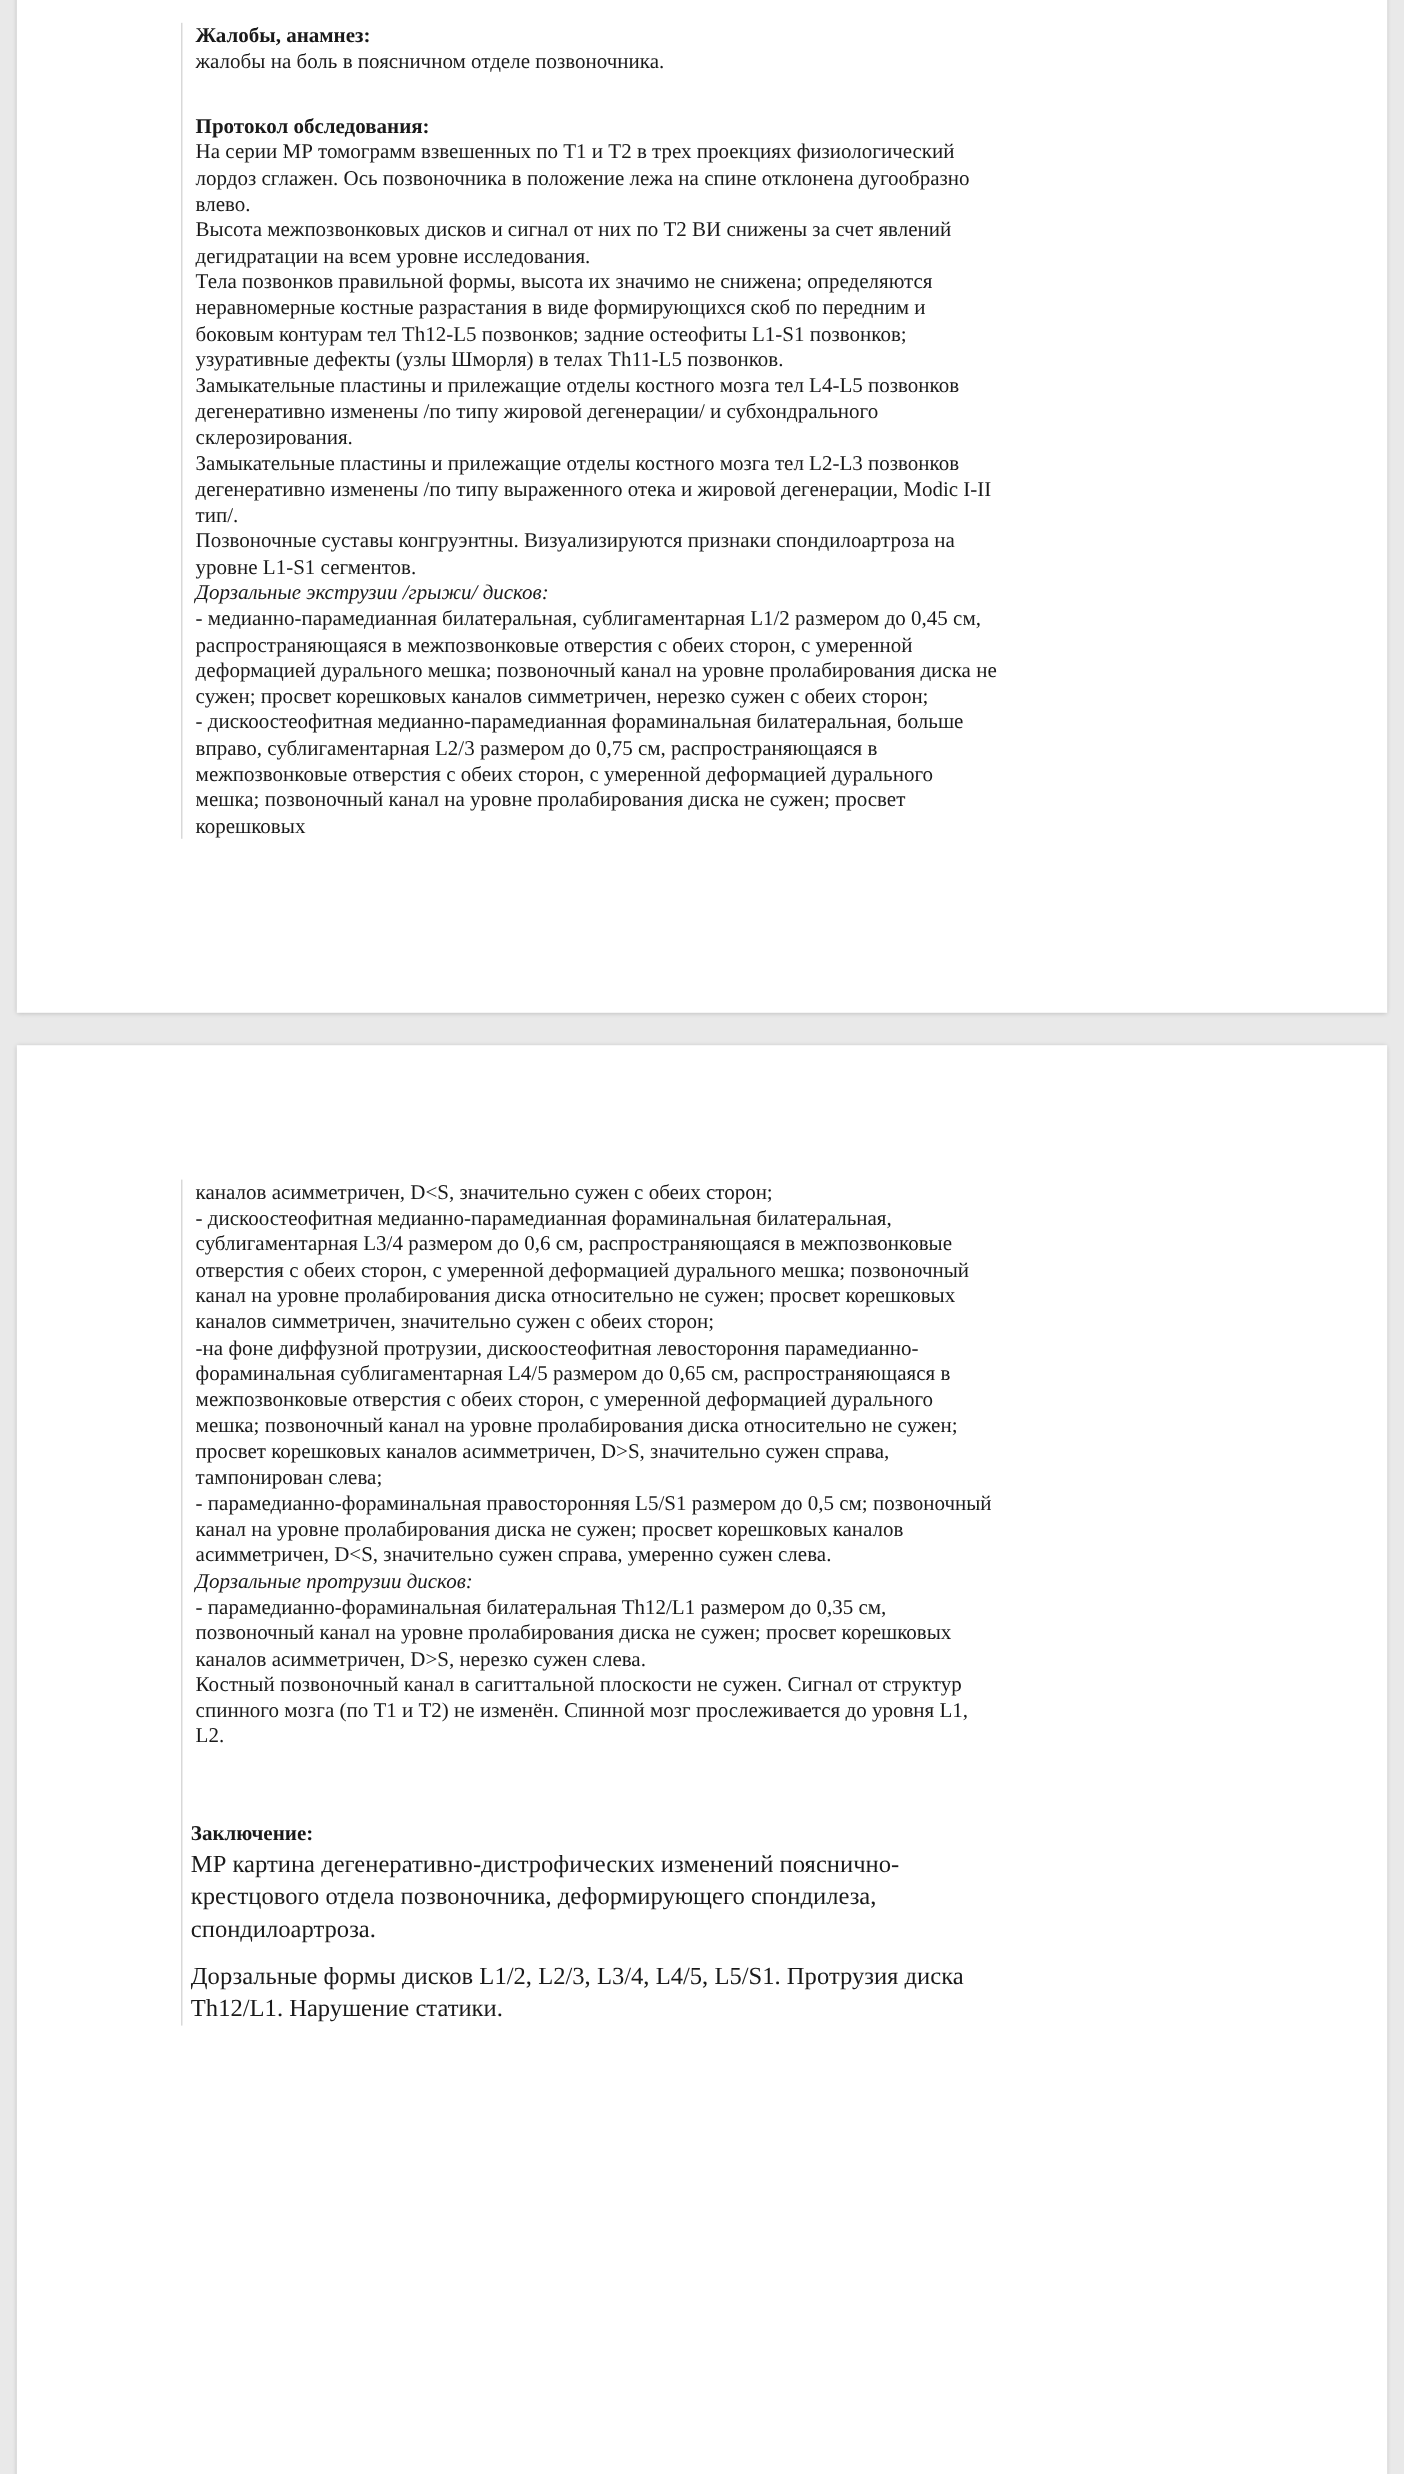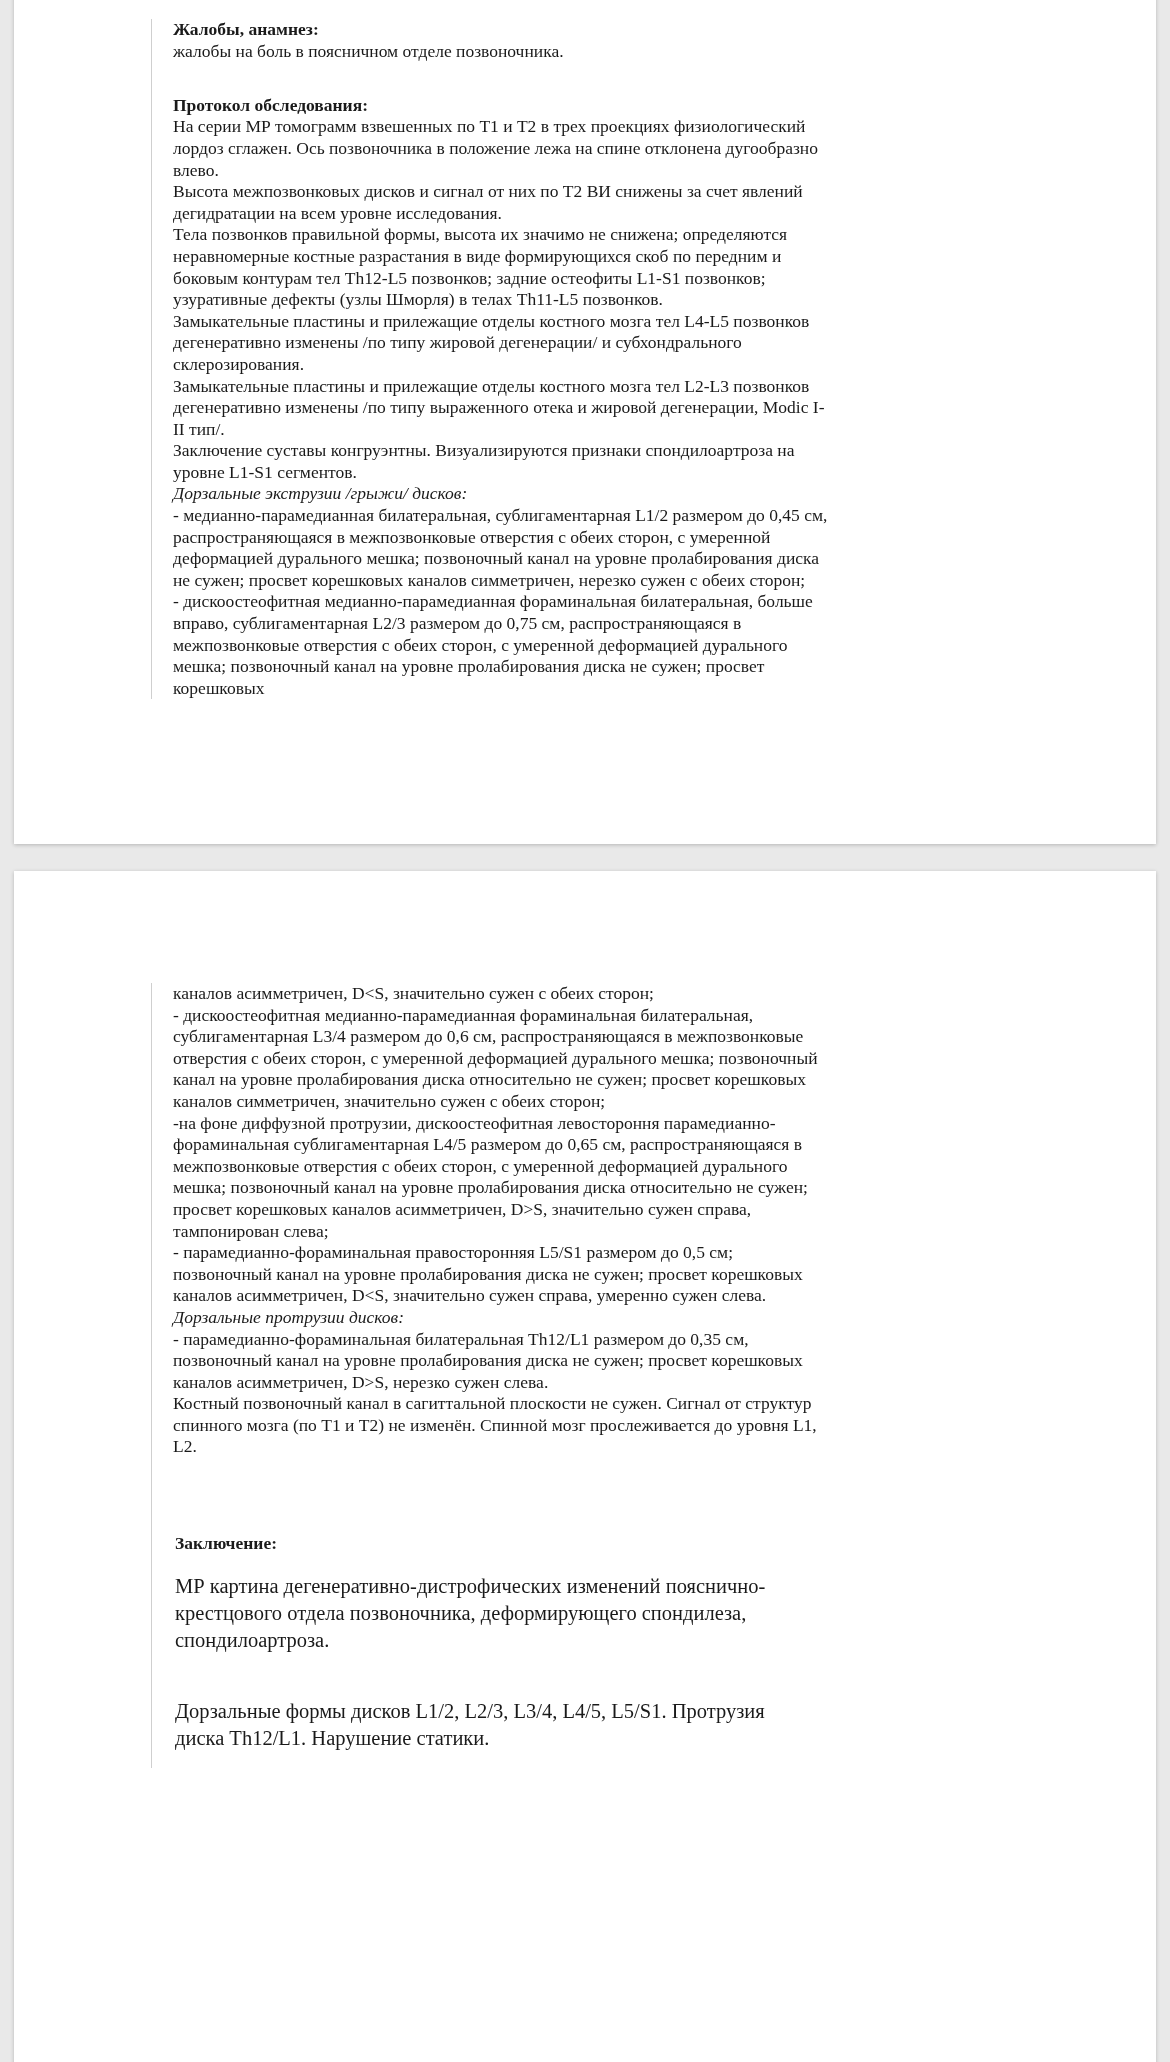--- a/index.html
+++ b/index.html
@@ -42,29 +42,29 @@
   .col-rule {
     position: absolute;
     top: 0;
     bottom: 0;
     left: 0;
     width: 1px;
     background: #cfcfcf;
   }
 
   
-  .blk { font-size: 17.5px; line-height: 21.6px; padding-left: 22px; }
+  .blk { font-size: 17.5px; line-height: 21.6px; padding-left: 12px; }
   .blk p { margin: 0; }
   .h { font-weight: bold; }
   .hi { font-weight: normal; font-style: italic; }
   .spacer { height: 21.6px; }
   .spacer-sm { height: 11px; }
 
   .concl { font-size: 20.5px; line-height: 27px; padding-left: 8px; }
-  .concl p { margin: 16px; }
+  .concl p { margin: 0; }
   .concl .h { font-size: 17.5px; }
   .concl .gap { height: 12px; }
 </style>
 </head>
 <body>
 
 <div class="viewer">
 
   <div class="page" id="page-1">
 
@@ -74,21 +74,21 @@
         <p class="h">Жалобы, анамнез:</p>
         <p>жалобы на боль в поясничном отделе позвоночника.</p>
         <div class="spacer"></div>
         <div class="spacer-sm"></div>
         <p class="h">Протокол обследования:</p>
         <p>На серии МР томограмм взвешенных по Т1 и Т2 в трех проекциях физиологический лордоз сглажен. Ось позвоночника в положение лежа на спине отклонена дугообразно влево.</p>
         <p>Высота межпозвонковых дисков и сигнал от них по Т2 ВИ снижены за счет явлений дегидратации на всем уровне исследования.</p>
         <p>Тела позвонков правильной формы, высота их значимо не снижена; определяются неравномерные костные разрастания в виде формирующихся скоб по передним и боковым контурам тел Th12-L5 позвонков; задние остеофиты L1-S1 позвонков; узуративные дефекты (узлы Шморля) в телах Th11-L5 позвонков.</p>
         <p>Замыкательные пластины и прилежащие отделы костного мозга тел L4-L5 позвонков дегенеративно изменены /по типу жировой дегенерации/ и субхондрального склерозирования.</p>
         <p>Замыкательные пластины и прилежащие отделы костного мозга тел L2-L3 позвонков дегенеративно изменены /по типу выраженного отека и жировой дегенерации, Modic I-II тип/.</p>
-        <p>Заключение суставы конгруэнтны. Визуализируются признаки спондилоартроза на уровне L1-S1 сегментов.</p>
+        <p>Позвоночные суставы конгруэнтны. Визуализируются признаки спондилоартроза на уровне L1-S1 сегментов.</p>
         <p class="hi">Дорзальные экструзии /грыжи/ дисков:</p>
         <p>- медианно-парамедианная билатеральная, сублигаментарная L1/2 размером до 0,45 см, распространяющаяся в межпозвонковые отверстия с обеих сторон, с умеренной деформацией дурального мешка; позвоночный канал на уровне пролабирования диска не сужен; просвет корешковых каналов симметричен, нерезко сужен с обеих сторон;</p>
         <p>- дискоостеофитная медианно-парамедианная фораминальная билатеральная, больше вправо, сублигаментарная L2/3 размером до 0,75 см, распространяющаяся в межпозвонковые отверстия с обеих сторон, с умеренной деформацией дурального мешка; позвоночный канал на уровне пролабирования диска не сужен; просвет корешковых</p>
       </div>
     </div>
   </div>
 
   <div class="page" id="page-2">
     <div class="page-body" style="top:112px;">
       <div class="col-rule"></div>

